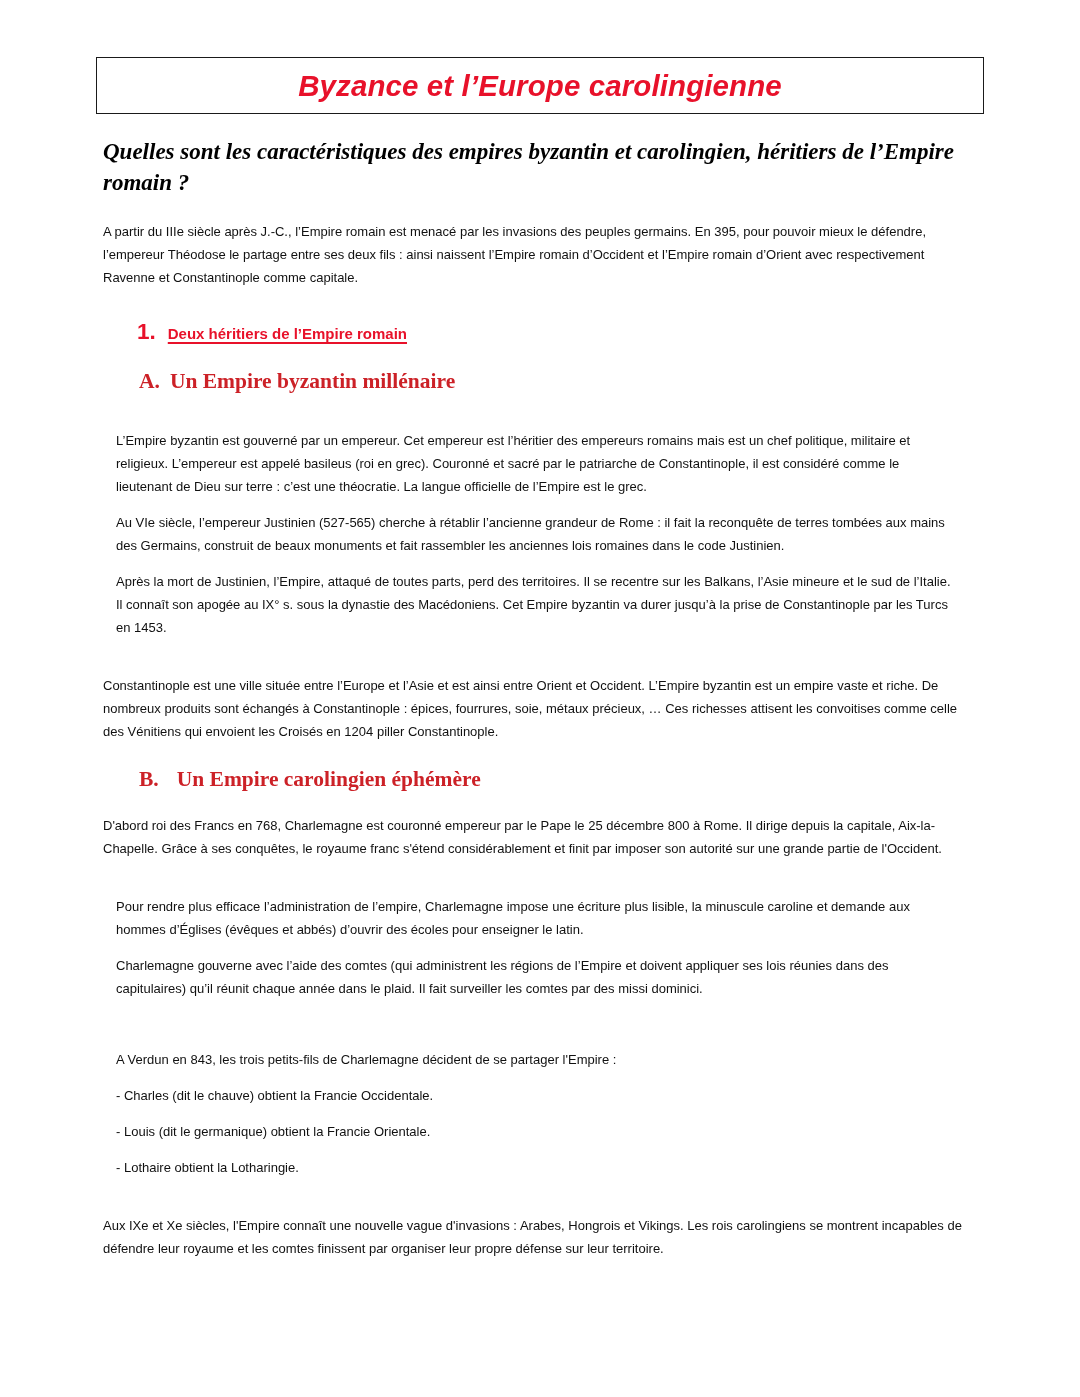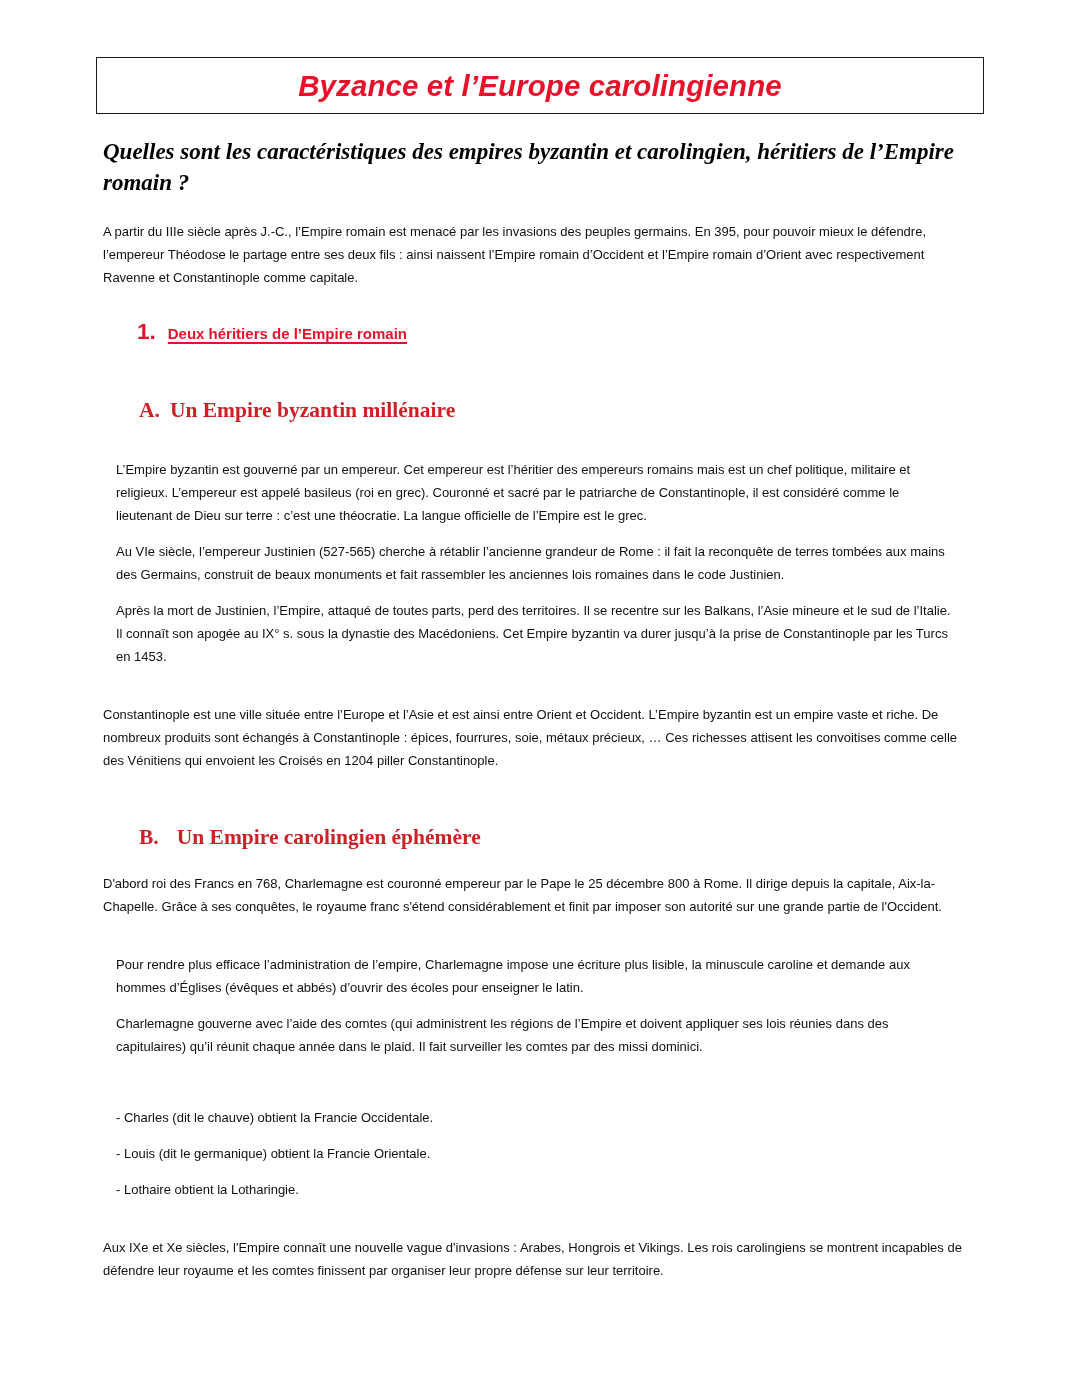--- a/index.html
+++ b/index.html
@@ -112,21 +112,20 @@
     font-size: 21.5px;
     color: #CC2127;
     margin-right: 10px;
   }
   .h2-row.indent-b .h2-letter { margin-right: 18px; }
   .h2-text {
     font-family: "Liberation Serif", serif;
     font-weight: bold;
     font-size: 21.5px;
     color: #CC2127;
-    margin-top: 29px;
   }
 
   .block-lines p.body-para { margin: 13px; }
 </style>
 </head>
 <body>
 
 <div class="page">
 
   <div class="title-box">
@@ -173,20 +172,21 @@
     <div class="gap-md"></div>
 
     <div class="block-lines">
       <p class="body-para">Pour rendre plus efficace l’administration de l’empire, Charlemagne impose une écriture plus lisible, la minuscule caroline et demande aux hommes d’Églises (évêques et abbés) d’ouvrir des écoles pour enseigner le latin.</p>
       <p class="body-para">Charlemagne gouverne avec l’aide des comtes (qui administrent les régions de l’Empire et doivent appliquer ses lois réunies dans des capitulaires) qu’il réunit chaque année dans le plaid. Il fait surveiller les comtes par des missi dominici.</p>
     </div>
 
     <div class="gap-md"></div>
 
     <div class="block-lines">
+      <p class="body-para">A Verdun en 843, les trois petits-fils de Charlemagne décident de se partager l'Empire :</p>
       <p class="body-para">- Charles (dit le chauve) obtient la Francie Occidentale.</p>
       <p class="body-para">- Louis (dit le germanique) obtient la Francie Orientale.</p>
       <p class="body-para">- Lothaire obtient la Lotharingie.</p>
     </div>
 
     <div class="gap-md"></div>
 
     <p class="body-para">Aux IXe et Xe siècles, l'Empire connaît une nouvelle vague d'invasions : Arabes, Hongrois et Vikings. Les rois carolingiens se montrent incapables de défendre leur royaume et les comtes finissent par organiser leur propre défense sur leur territoire.</p>
 
   </div>

